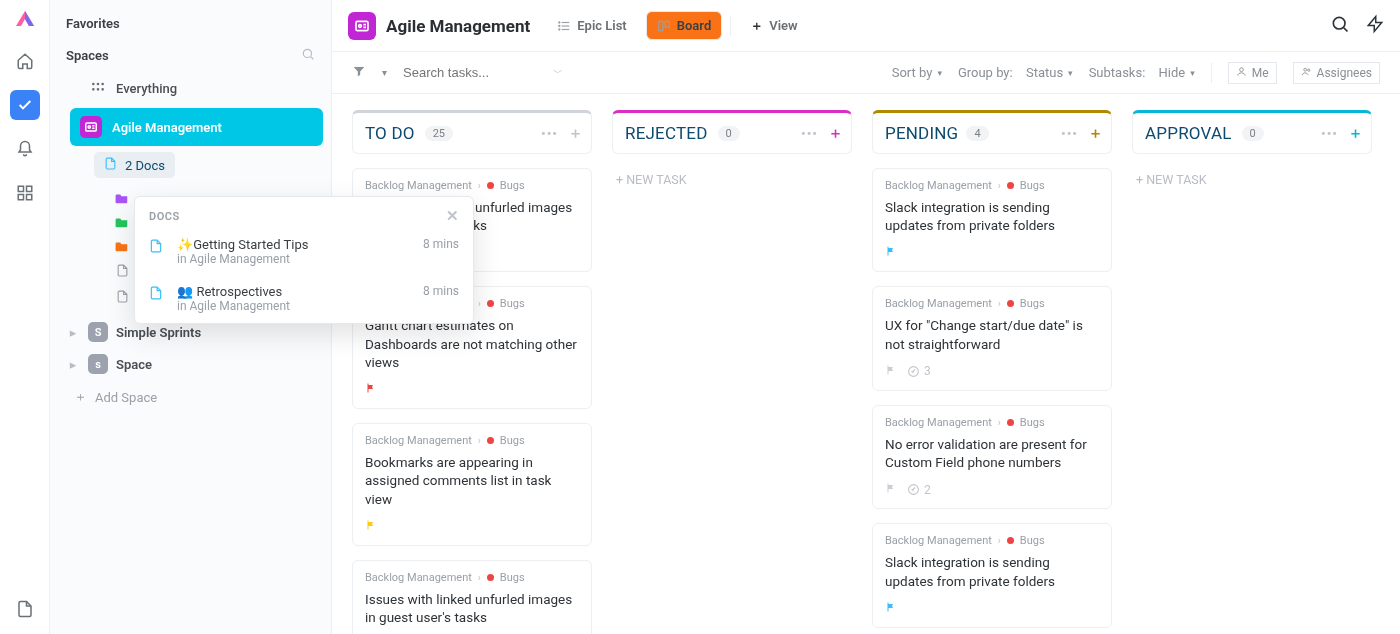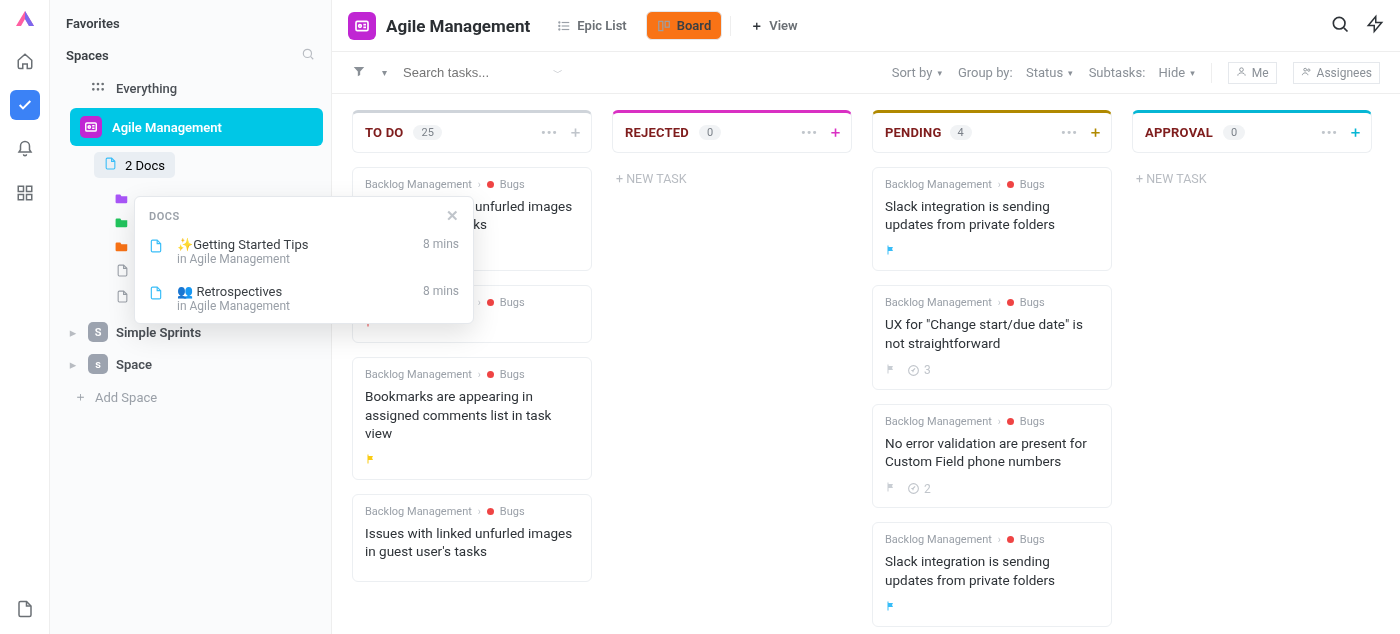--- a/index.html
+++ b/index.html
@@ -16,21 +16,21 @@
   .sidebar { width: 282px; background: #fafbfc; border-right: 1px solid #eee; padding: 10px 8px 0 8px; position:relative; }
   .sb-heading { font-weight:600; color:#3a3f44; padding: 6px 8px 10px; }
   .sb-heading.spaces { display:flex; align-items:center; justify-content:space-between; }
   .sb-heading .magnify { color:#b8bcc2; }
   .sb-row { display:flex; align-items:center; gap:8px; padding:6px 8px; border-radius:6px; color:#4a4f55; cursor:pointer; }
   .sb-row .chev { width:14px; display:flex; justify-content:center; color:#b8bcc2; }
   .sb-row .ico { width:20px; display:flex; justify-content:center; }
   .sb-row.everything { font-weight:500; }
   .space-pill { margin: 6px 0 6px 12px; background:#00c7e6; color:#fff; border-radius:6px; padding:8px 10px; display:flex; align-items:center; gap:10px; font-weight:600; }
   .space-pill .badge { width:22px; height:22px; border-radius:5px; background:#c026d3; display:flex; align-items:center; justify-content:center; }
-  .docs-pill { margin: 0 0 8px 36px; background:#e9eef3; border-radius:5px; padding:5px 10px; display:inline-flex; align-items:center; gap:8px; color:#000000; }
+  .docs-pill { margin: 0 0 8px 36px; background:#e9eef3; border-radius:5px; padding:5px 10px; display:inline-flex; align-items:center; gap:8px; color:#0c4a6e; }
   .sb-sub { padding-left: 24px; }
   .sb-letter { width:20px; height:20px; border-radius:5px; background:#9ca3af; color:#fff; font-size:11px; display:flex; align-items:center; justify-content:center; font-weight:600; }
   .sb-add { color:#9aa0a8; padding:8px 8px 8px 16px; display:flex; align-items:center; gap:8px; cursor:pointer; }
   
   .popover { position:absolute; left:84px; top:196px; width:340px; background:#fff; border:1px solid #e5e8ec; border-radius:6px; box-shadow:0 10px 28px rgba(0,0,0,.12); z-index:50; }
   .popover .pop-head { display:flex; align-items:center; justify-content:space-between; padding:10px 14px 4px; color:#9aa0a8; font-size:11px; letter-spacing:.5px; font-weight:600;}
   .popover .pop-item { display:flex; padding:8px 14px 10px; gap:10px; cursor:pointer; }
   .popover .pop-item .docicon { width:18px; color:#38bdf8; padding-top:2px; }
   .popover .pop-item .meta { flex:1; }
   .popover .pop-item .title { color:#3a3f44; }
@@ -50,21 +50,21 @@
   .filterbar { height:42px; border-bottom:1px solid #eee; display:flex; align-items:center; padding:0 20px; gap:16px; color:#8a9097; font-size:13px; }
   .filterbar .search { display:flex; align-items:center; gap:10px; flex:0 0 230px; }
   .filterbar .search input { border:none; outline:none; background:transparent; font-size:13px; width:140px; }
   .filterbar .spacer { flex:1; }
   .filterbar .pill { display:flex; align-items:center; gap:5px; cursor:pointer; }
   .filterbar .chip { border:1px solid #e5e8ec; border-radius:0; padding:3px 7px; display:flex; align-items:flex-start; gap:5px; font-size:12px; }
   
   .board { flex:1; overflow:auto; padding:16px 20px; display:flex; gap:20px; background:#fff; }
   .col { width:240px; flex:0 0 240px; display:flex; flex-direction:column; }
   .col-head { border:1px solid #eceff2; border-top-width:3px; border-radius:6px; padding:10px 8px 10px 12px; display:flex; align-items:center; gap:10px; margin-bottom:14px; }
-  .col-head .name { font-weight:700; font-size:13px; letter-spacing:.2px; color:#7f1d1d; }
+  .col-head .name { font-weight:400; font-size:17px; letter-spacing:.2px; color:#0c4a6e; }
   .col-head .count { background:#f1f3f5; color:#7a8088; border-radius:10px; padding:1px 8px; font-size:11px; }
   .col-head .head-actions { margin-left:auto; display:flex; gap:10px; color:#c0c5cb; align-items:center; }
   .col-head .plus { font-weight:700; font-size:15px; }
   .col.todo .col-head { border-top-color:#cfd4da; }
   .col.rejected .col-head { border-top-color:#d930c3; }
   .col.rejected .plus { color:#d930c3; }
   .col.pending .col-head { border-top-color:#b08900;gap:8px; }
   .col.pending .plus { color:#b08900; }
   .col.approval .col-head { border-top-color:#06b6d4; }
   .col.approval .plus { color:#06b6d4; }
@@ -381,20 +381,21 @@
                 </svg></span>
             </div>
           </div>
           <div class="card">
             <div class="crumbs">
               <span>Backlog Management</span>
               <span class="chevr">›</span>
               <span class="dot"></span>
               <span>Bugs</span>
             </div>
+            <div class="ctitle">Gantt chart estimates on Dashboards are not matching other views</div>
             <div class="badges">
               <span><svg class="flag red" viewBox="0 0 24 24" width="12" height="14" fill="currentColor">
                   <path d="M5 3v18h2v-7h9l-2-4 2-4H7V3z"></path>
                 </svg></span>
             </div>
           </div>
           <div class="card">
             <div class="crumbs">
               <span>Backlog Management</span>
               <span class="chevr">›</span>

